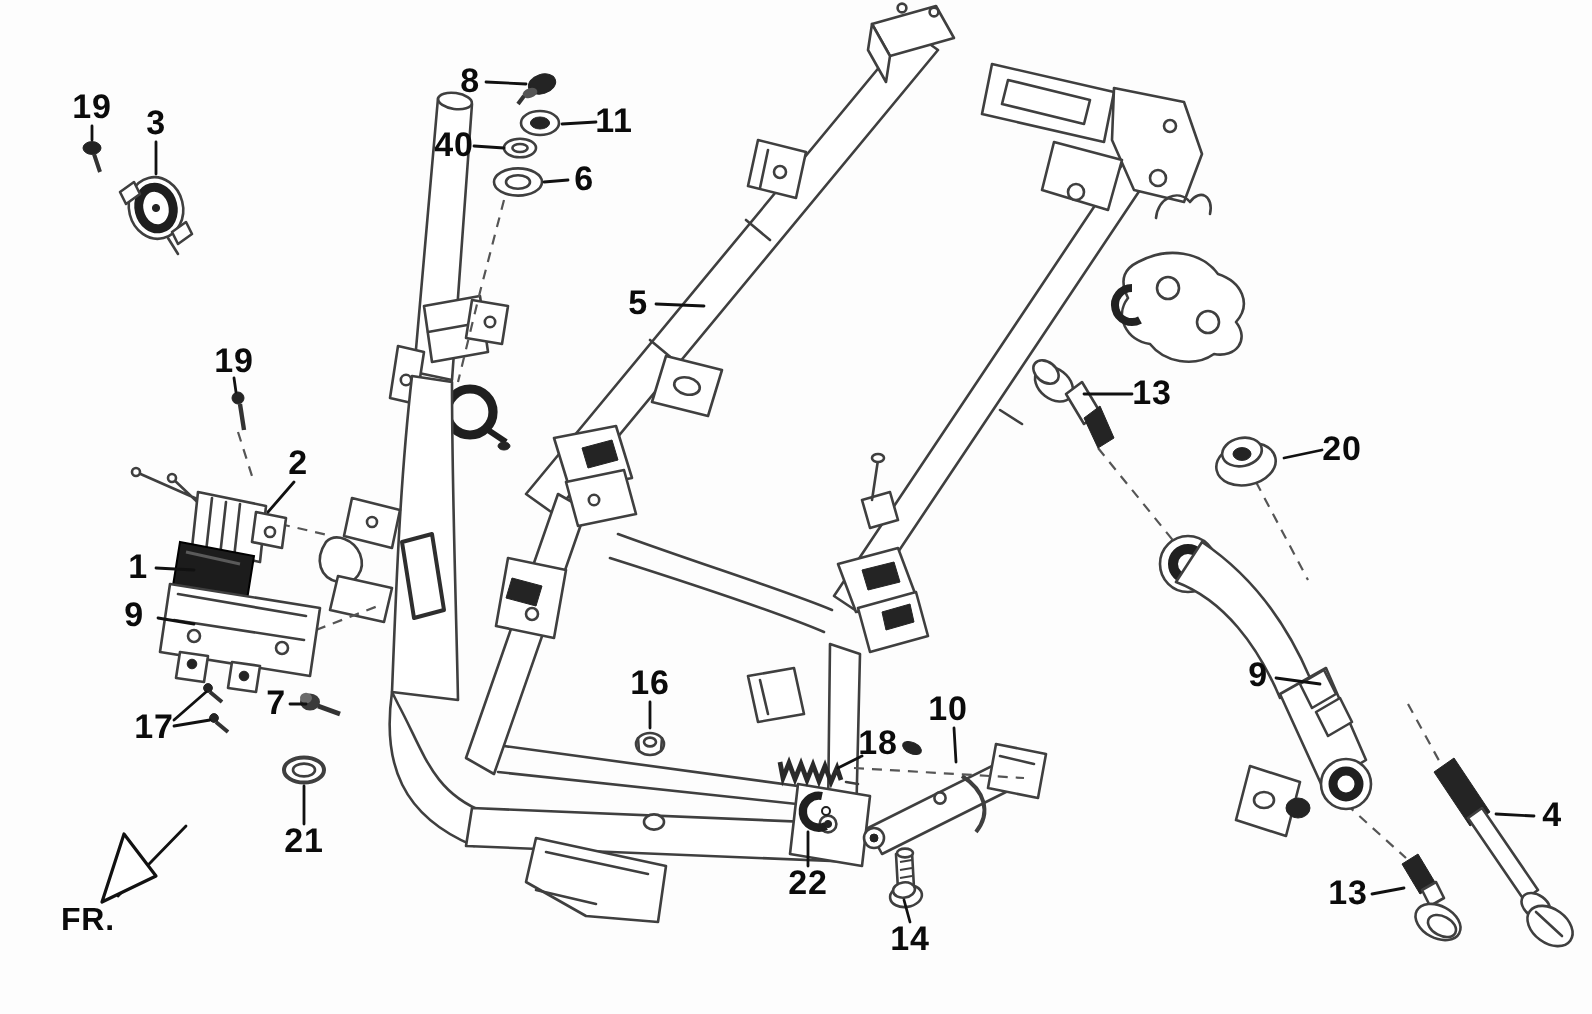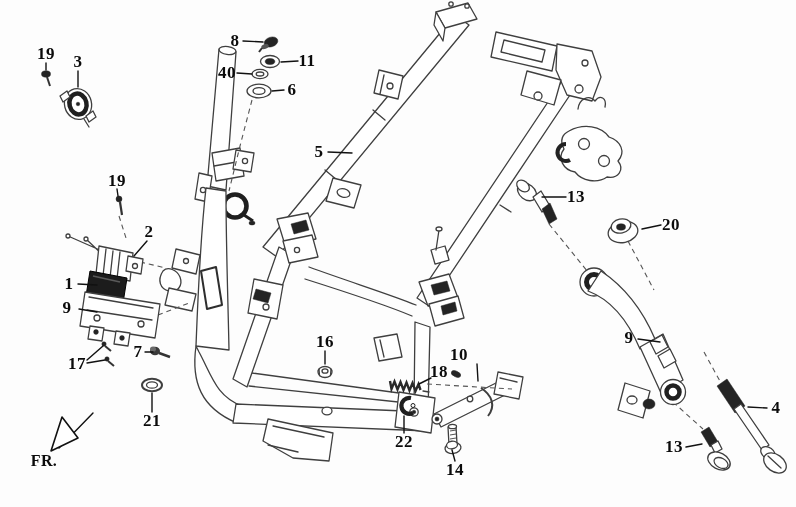--- a/index.html
+++ b/index.html
@@ -1,17 +1,17 @@
 <!DOCTYPE html>
 <html><head>
 <meta charset="utf-8">
 <style>
   html,body{margin:0;padding:0;background:#ffffff;}
   .stage{position:relative;width:796px;height:507px;background:#fdfdfd;overflow:hidden;
-         font-family:Liberation Serif, serif;}
+         font-family:Liberation Sans, sans-serif;}
   .stage svg{position:absolute;left:0;top:0;}
   .callout{position:absolute;transform:translate(-50%,-50%);font-weight:bold;font-size:17px;
            color:#0b0b0b;letter-spacing:.4px;white-space:nowrap;user-select:none;}
   .fr{font-size:16px;text-align:center;}
   
   .ln{fill:none;stroke:#3f3f3f;stroke-width:1.3;stroke-linejoin:round;stroke-linecap:round;}
   .fw{fill:#ffffff;stroke:#3f3f3f;stroke-width:1.3;stroke-linejoin:round;}
   .fw2{fill:#ffffff;stroke:#2e2e2e;stroke-width:2;stroke-linejoin:round;}
   .dk{fill:#242424;stroke:#242424;stroke-width:.5;}
   .dsh{fill:none;stroke:#555;stroke-width:1.1;stroke-dasharray:5 4;}
@@ -333,21 +333,21 @@
 <div class="callout" style="left:319px;top:152px">5</div>
 <div class="callout" style="left:117px;top:181px">19</div>
 <div class="callout" style="left:149px;top:232px">2</div>
 <div class="callout" style="left:69px;top:284px">1</div>
 <div class="callout" style="left:67px;top:308px">9</div>
 <div class="callout" style="left:77px;top:364px">17</div>
 <div class="callout" style="left:138px;top:352px">7</div>
 <div class="callout" style="left:152px;top:421px">21</div>
 <div class="callout" style="left:325px;top:342px">16</div>
 <div class="callout" style="left:439px;top:372px">18</div>
-<div class="callout" style="left:459px;top:355px">10</div>
+<div class="callout" style="left:474px;top:355px">10</div>
 <div class="callout" style="left:404px;top:442px">22</div>
 <div class="callout" style="left:455px;top:470px">14</div>
 <div class="callout" style="left:576px;top:197px">13</div>
 <div class="callout" style="left:671px;top:225px">20</div>
 <div class="callout" style="left:629px;top:338px">9</div>
 <div class="callout" style="left:776px;top:408px">4</div>
 <div class="callout" style="left:674px;top:447px">13</div>
 <div class="callout fr" style="left:44px;top:461px">FR.</div>
 
 </div>

